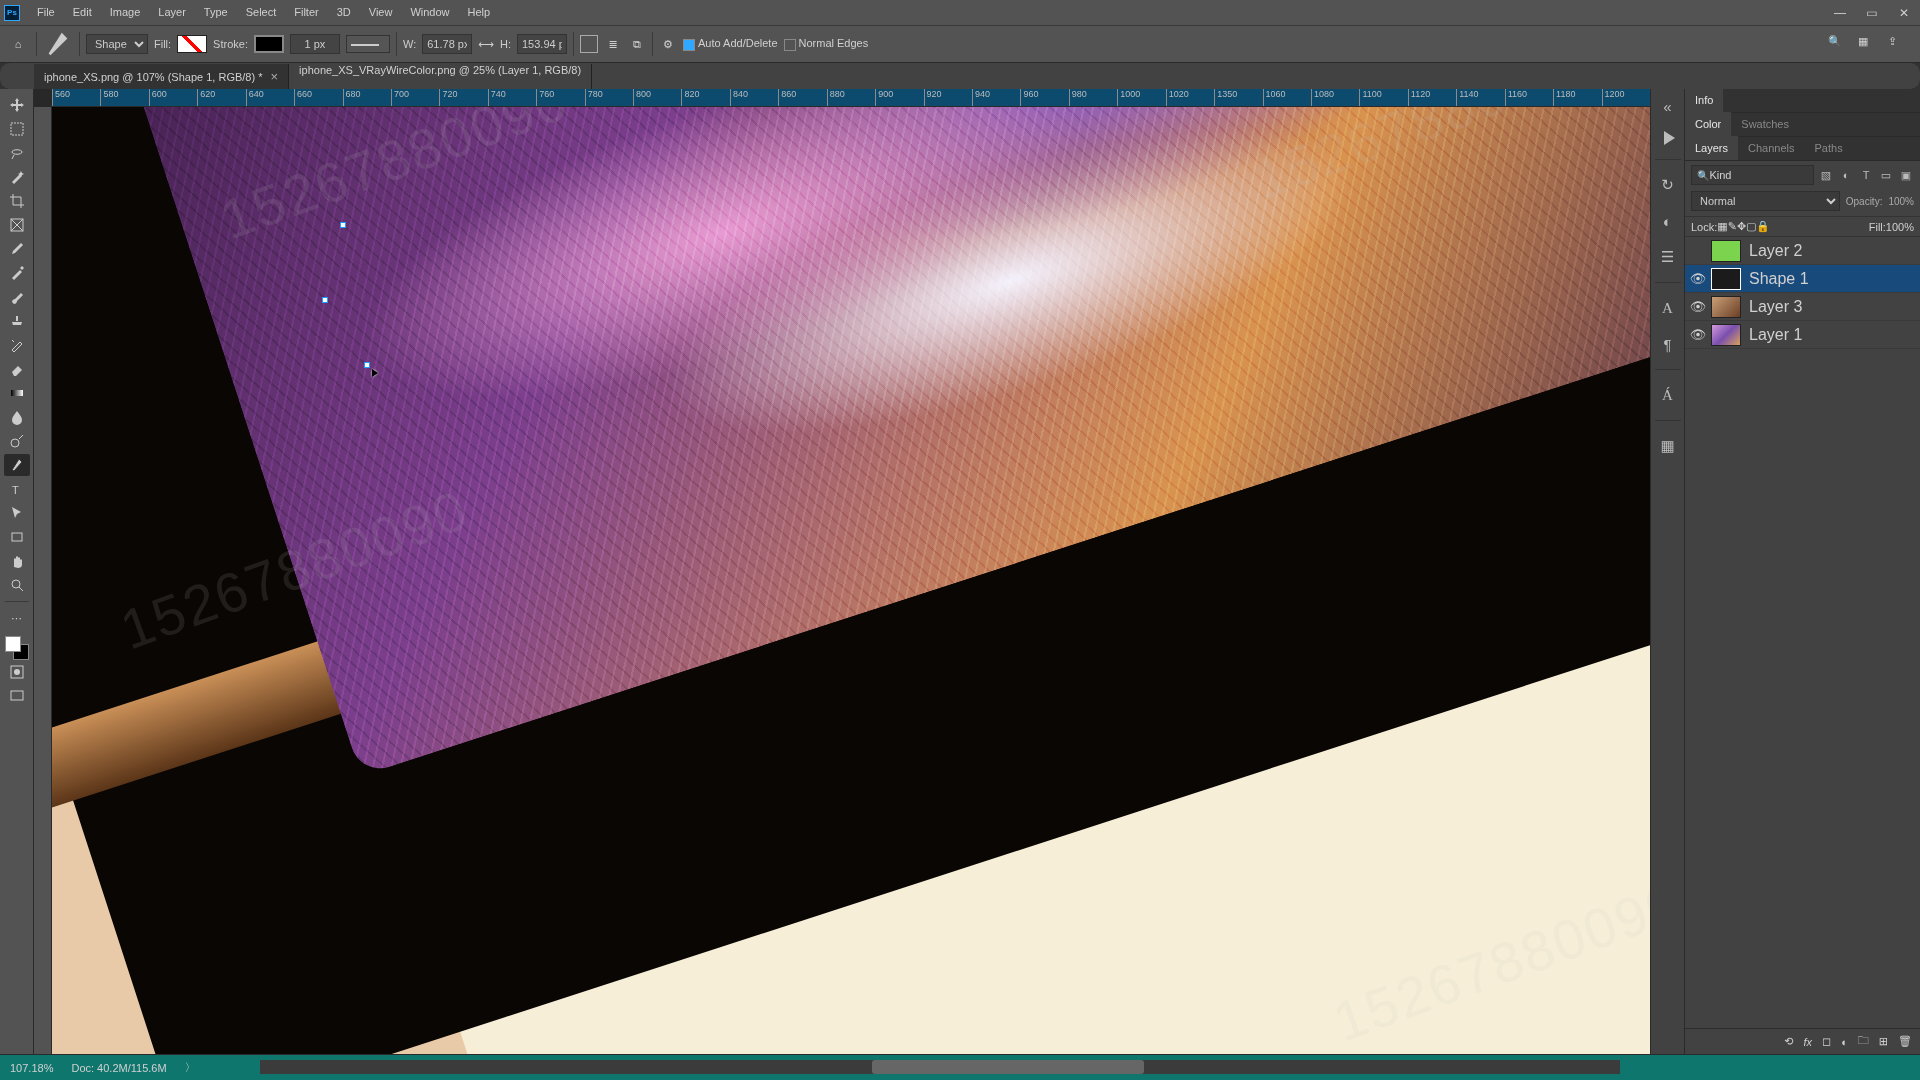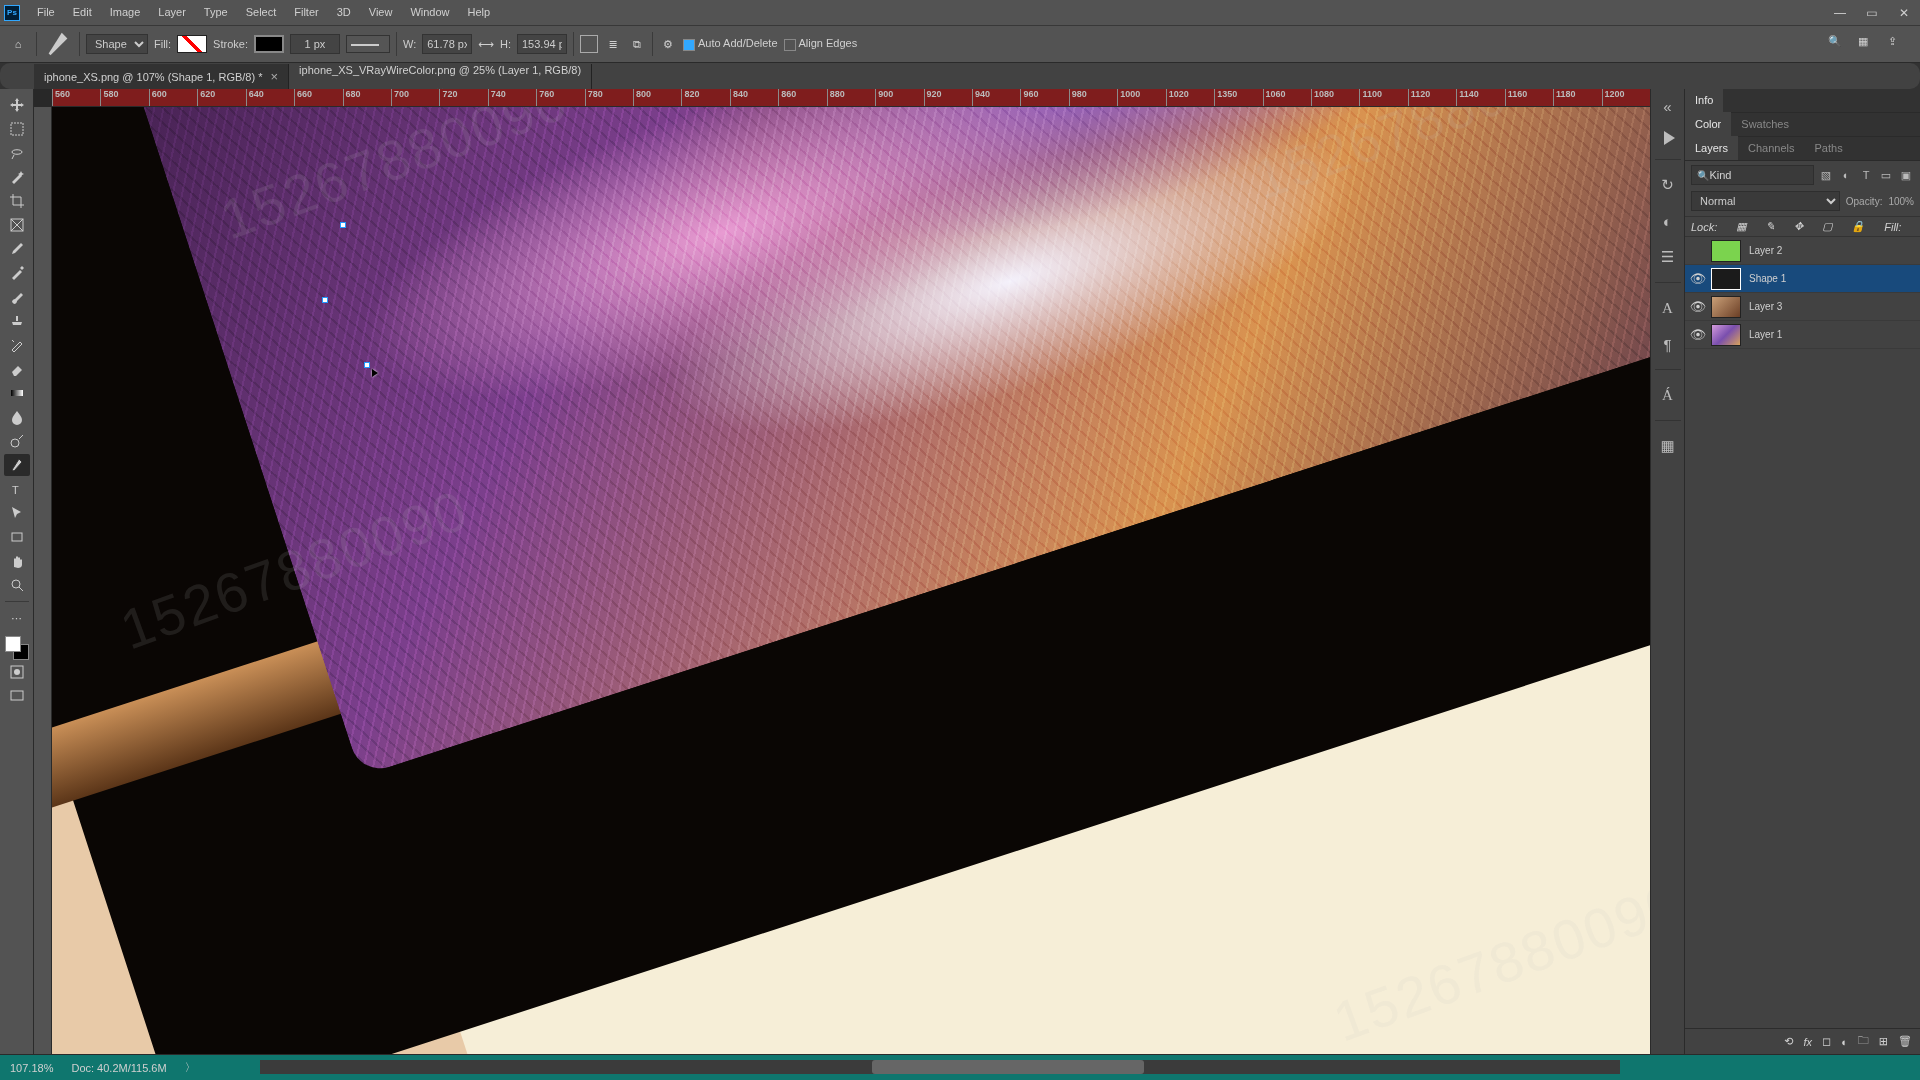--- a/index.html
+++ b/index.html
@@ -43,21 +43,21 @@
 .toolstrip .tool { width:26px; height:22px; margin:1px 0; display:flex; align-items:center; justify-content:center; position:relative; border-radius:2px; }
 .toolstrip .tool.active { background:#2a2a2a; }
 .toolstrip .tool svg { width:16px; height:16px; }
 .toolstrip .divider { width:24px; height:1px; background:#3a3a3a; margin:4px 0; }
 .toolstrip .fgbg { width:24px; height:24px; position:relative; margin-top:6px; }
 .toolstrip .fgbg .fg { position:absolute; width:16px; height:16px; background:#fff; border:1px solid #888; top:0; left:0; }
 .toolstrip .fgbg .bg { position:absolute; width:16px; height:16px; background:#000; border:1px solid #888; bottom:0; right:0; }
 
 
 .canvas-wrap { flex:1; background:#282828; position:relative; overflow:hidden; }
-.ruler-h { position:absolute; top:0; left:18px; right:0; height:18px; background:#7f1d1d; border-bottom:1px solid #2a2a2a; display:flex; overflow:hidden;font-weight:bold; }
+.ruler-h { position:absolute; top:0; left:18px; right:0; height:18px; background:#0c4a6e; border-bottom:1px solid #2a2a2a; display:flex; overflow:hidden; }
 .ruler-h .tick { position:relative; width:61px; border-left:1px solid #8b8b8b; font-size:9px; color:#bbb; padding-left:2px; }
 .ruler-v { position:absolute; top:18px; left:0; width:18px; bottom:0; background:#535353; border-right:1px solid #2a2a2a; }
 .canvas { position:absolute; top:18px; left:18px; right:0; bottom:0; background:#1a1a1a; overflow:hidden; }
 
 
 .doc { position:absolute; inset:0; }
 .band-cream { position:absolute; left:-10%; right:-10%; top:45%; height:150%; background:#e8caa8; transform:rotate(-18deg); }
 .band-cream2 { position:absolute; left:30%; right:-10%; top:60%; height:100%; background:#f6eed7; transform:rotate(-18deg); }
 .phone-black { position:absolute; left:-5%; right:-10%; top:-30%; height:110%; background:#0a0604; transform:rotate(-18deg); border-radius:40px; }
 .phone-gold { position:absolute; left:-5%; right:-10%; top:-38%; height:100%; background:linear-gradient(#cd9760,#8c5c32); transform:rotate(-18deg); border-radius:40px; }
@@ -99,33 +99,33 @@
 .pane-tabs .tab { padding:0 10px; height:24px; line-height:24px; color:#888; }
 .pane-tabs .tab.active { background:#424242; color:#e6e6e6; }
 
 
 .layer-top { padding:4px 6px; display:flex; align-items:center; gap:4px; background:#424242; }
 .layer-top .kind { flex:1; height:20px; background:#3a3a3a; border:1px solid #2e2e2e; display:flex; align-items:center; padding:0 5px; font-size:10px; color:#bbb; }
 .layer-top .fic { width:16px; height:16px; display:flex; align-items:center; justify-content:center; font-size:11px; color:#bbb; }
 .layer-row2 { padding:2px 6px 5px; display:flex; align-items:center; gap:6px; border-bottom:1px solid #333; }
 .layer-row2 select { flex:1; background:#3a3a3a; border:1px solid #2e2e2e; height:20px; color:#ccc; padding:0 4px; }
 .layer-row2 .lab { font-size:10px; color:#aaa; }
-.layer-lock { padding:3px 6px; display:flex; align-items:center; gap:19px; border-bottom:1px solid #333; font-size:10px;font-style:italic; }
+.layer-lock { padding:3px 6px; display:flex; align-items:center; gap:0; border-bottom:1px solid #333; font-size:10px; }
 
 
 .layerlist { flex:1; overflow:auto; background:#424242; }
 .layer { height:28px; display:flex; align-items:center; border-bottom:1px solid #3a3a3a; }
 .layer.selected { background:#184a7c; }
 .layer .eye { width:26px; text-align:center; font-size:13px; }
 .layer .thumb { width:30px; height:22px; background:#888; border:1px solid #222; margin-right:8px; background-size:cover; }
 .layer .th-green { background:#7bd34e; }
 .layer .th-shape { background:#1b1b1b; border:1px solid #fff; position:relative; }
 .layer .th-img1 { background:linear-gradient(135deg,#caa078,#6b3f26); }
 .layer .th-img2 { background:linear-gradient(135deg,#d49bdc,#7a4fae,#d8a25b); }
-.layer .name { font-size:10px; }
+.layer .name { font-size:16px; }
 
 
 .panel-foot { height:26px; border-top:1px solid #2c2c2c; background:#424242; display:flex; align-items:center; justify-content:flex-end; gap:10px; padding:0 8px; font-size:12px; color:#9a9a9a; }
 
 
 .statusbar { position:absolute; left:0; right:0; bottom:0; height:26px; background:#0f766e; border-top:1px solid #2a2a2a; display:flex; align-items:center; padding:0 10px; gap:18px; font-size:11px; color:#bdbdbd; }
 .statusbar .scroll-h { position:absolute; left:260px; right:300px; bottom:6px; height:14px; background:#3b3b3b; }
 .statusbar .scroll-h .thumb { position:absolute; left:45%; width:20%; top:0; bottom:0; background:#666; border-radius:3px; }
 </style>
 </head>
@@ -175,21 +175,21 @@
   <span>⟷</span>
   <span class="label">H:</span>
   <input class="nw" value="153.94 p" style="">
   <div class="sep"></div>
   <div style="width:18px;height:18px;border:1px solid #aaa"></div>
   <div style="width:18px;height:18px;display:flex;align-items:center;justify-content:center">≣</div>
   <div style="width:18px;height:18px;display:flex;align-items:center;justify-content:center">⧉</div>
   <div class="sep"></div>
   <div style="width:18px;height:18px;display:flex;align-items:center;justify-content:center">⚙</div>
   <span><span class="chk on"></span><span>Auto Add/Delete</span></span>
-  <span><span class="chk"></span><span>Align Edges</span></span>
+  <span><span class="chk"></span><span>Normal Edges</span></span>
   <div class="right-icons">
     <div>🔍</div>
     <div>▦</div>
     <div>⇪</div>
   </div>
 </div>
 
 <div class="tabrow">
   <div class="hometab"></div>
   <div class="doctab">

